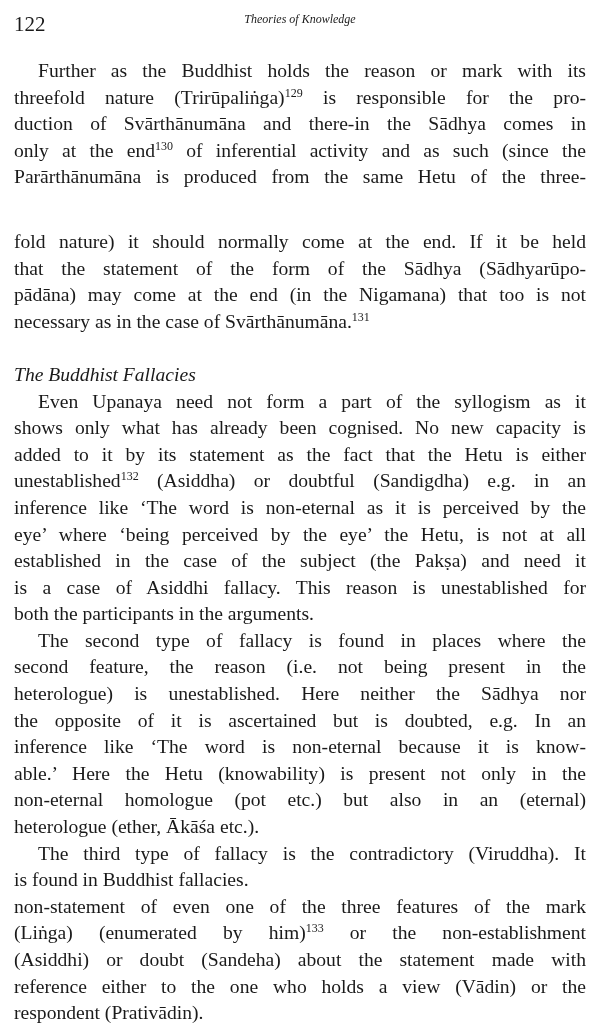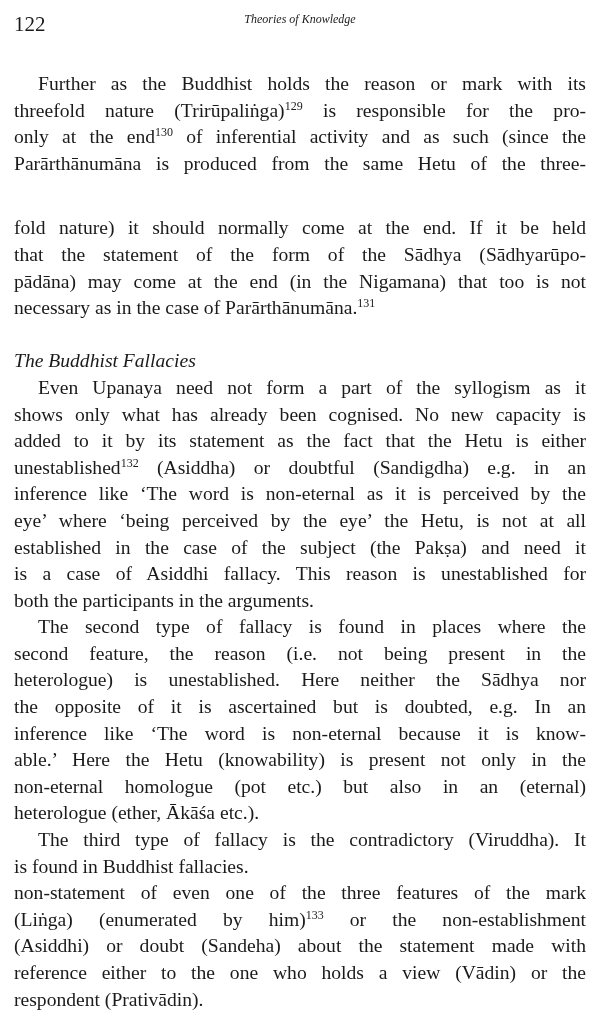--- a/index.html
+++ b/index.html
@@ -24,28 +24,29 @@
 
 <div class="page">
   <div class="header">
     <span class="page-num">122</span>
     <span class="running-title">Theories of Knowledge</span>
   </div>
 
   <div class="body">
 
     <div>
-      <span class="line indent" style="white-space: normal; height: 26.6px; margin-top: 13px;"><span>Further as the Buddhist holds the reason or mark with its</span></span>
+      <span class="line indent" style="white-space: normal; height: 26.6px;"><span>Further as the Buddhist holds the reason or mark with its</span></span>
       <span class="line" style="white-space: normal; height: 26.6px;"><span>threefold nature (Trirūpaliṅga)</span><sup>129</sup><span> is responsible for the pro-</span></span>
+      <span class="line" style="white-space: normal; height: 26.6px;"><span>duction of Svārthānumāna and there-in the Sādhya comes in</span></span>
       <span class="line" style="white-space: normal; height: 26.6px;"><span>only at the end</span><sup>130</sup><span> of inferential activity and as such (since the</span></span>
       <span class="line" style="white-space: normal; height: 26.6px;"><span>Parārthānumāna is produced from the same Hetu of the three-</span></span>
       <span class="line" style="white-space: normal; height: 26.6px; margin-top: 38px;"><span>fold nature) it should normally come at the end. If it be held</span></span>
       <span class="line" style="white-space: normal; height: 26.6px;"><span>that the statement of the form of the Sādhya (Sādhyarūpo-</span></span>
       <span class="line" style="white-space: normal; height: 26.6px;"><span>pādāna) may come at the end (in the Nigamana) that too is not</span></span>
-      <span class="line last" style="white-space: normal; height: 26.6px;"><span>necessary as in the case of Parārthānumāna.</span><sup>131</sup></span>
+      <span class="line last" style="white-space: normal; height: 26.6px;"><span>necessary as in the case of Svārthānumāna.</span><sup>131</sup></span>
     </div>
 
     <span class="gap"></span>
 
     <span class="line heading" style="white-space: normal; height: 26.6px;">The Buddhist Fallacies</span>
 
     <div>
       <span class="line indent" style="white-space: normal; height: 26.6px;"><span>Even Upanaya need not form a part of the syllogism as it</span></span>
       <span class="line" style="white-space: normal; height: 26.6px;"><span>shows only what has already been cognised. No new capacity is</span></span>
       <span class="line" style="white-space: normal; height: 26.6px;"><span>added to it by its statement as the fact that the Hetu is either</span></span>

